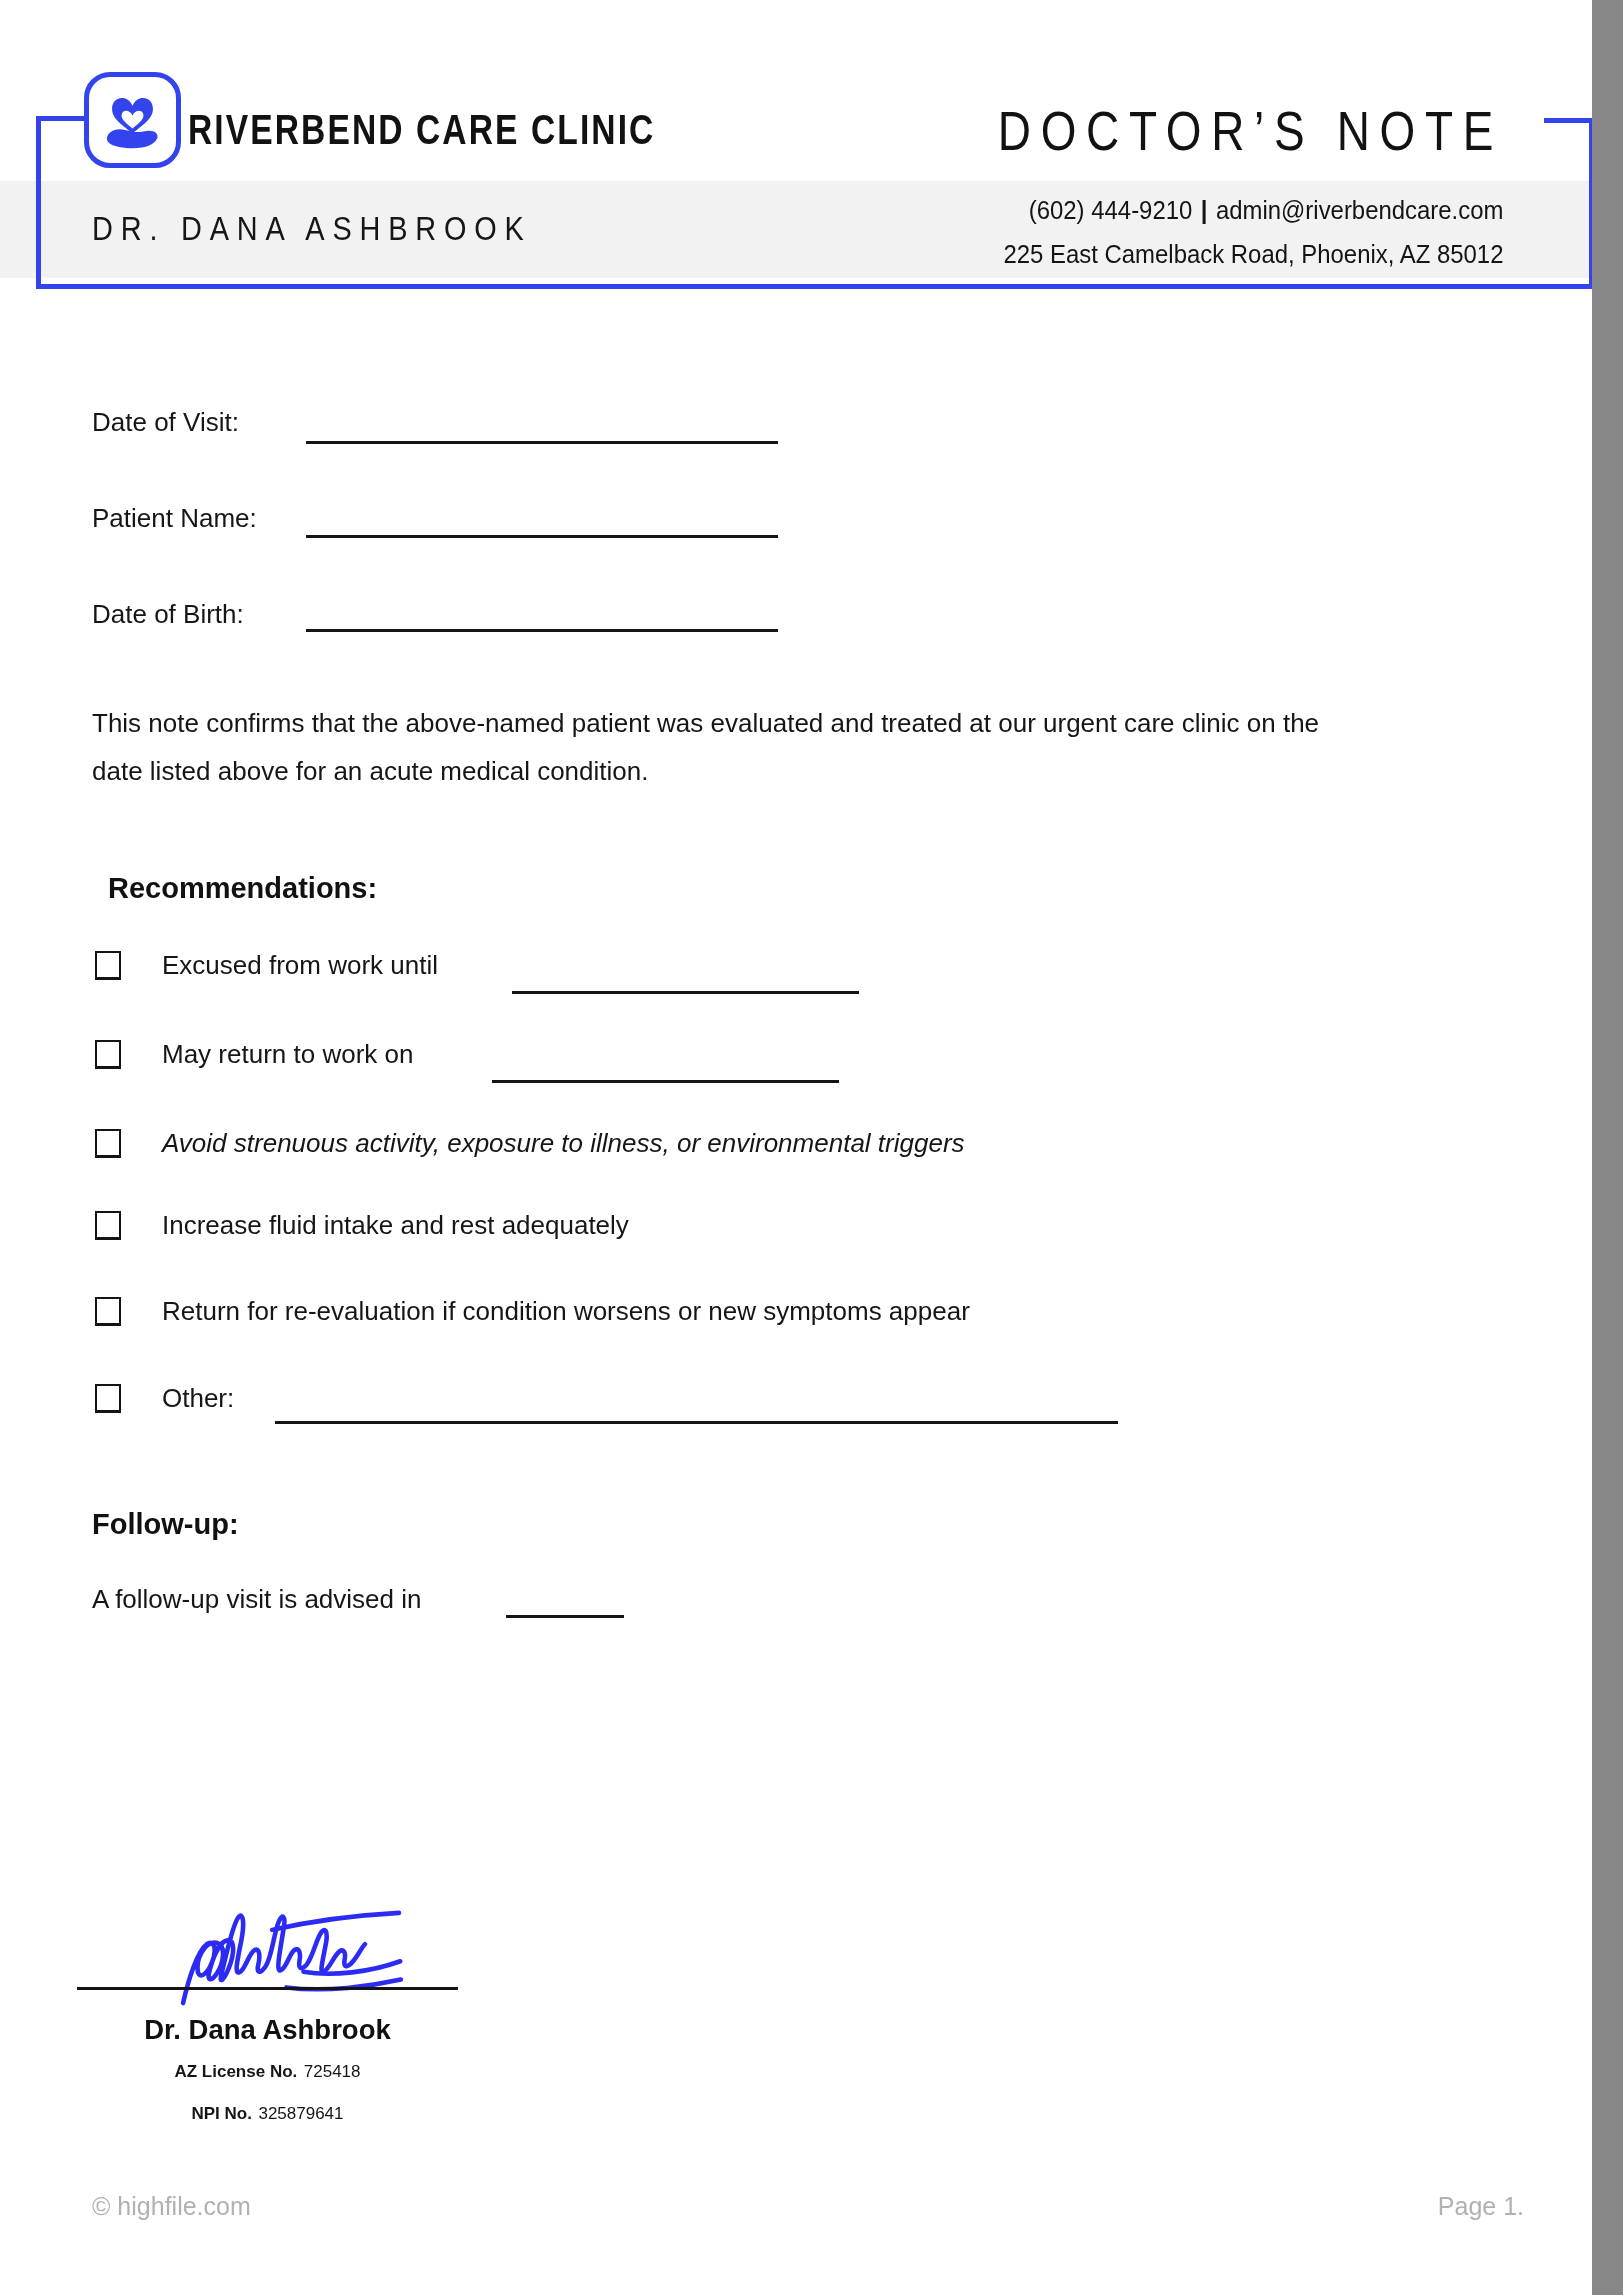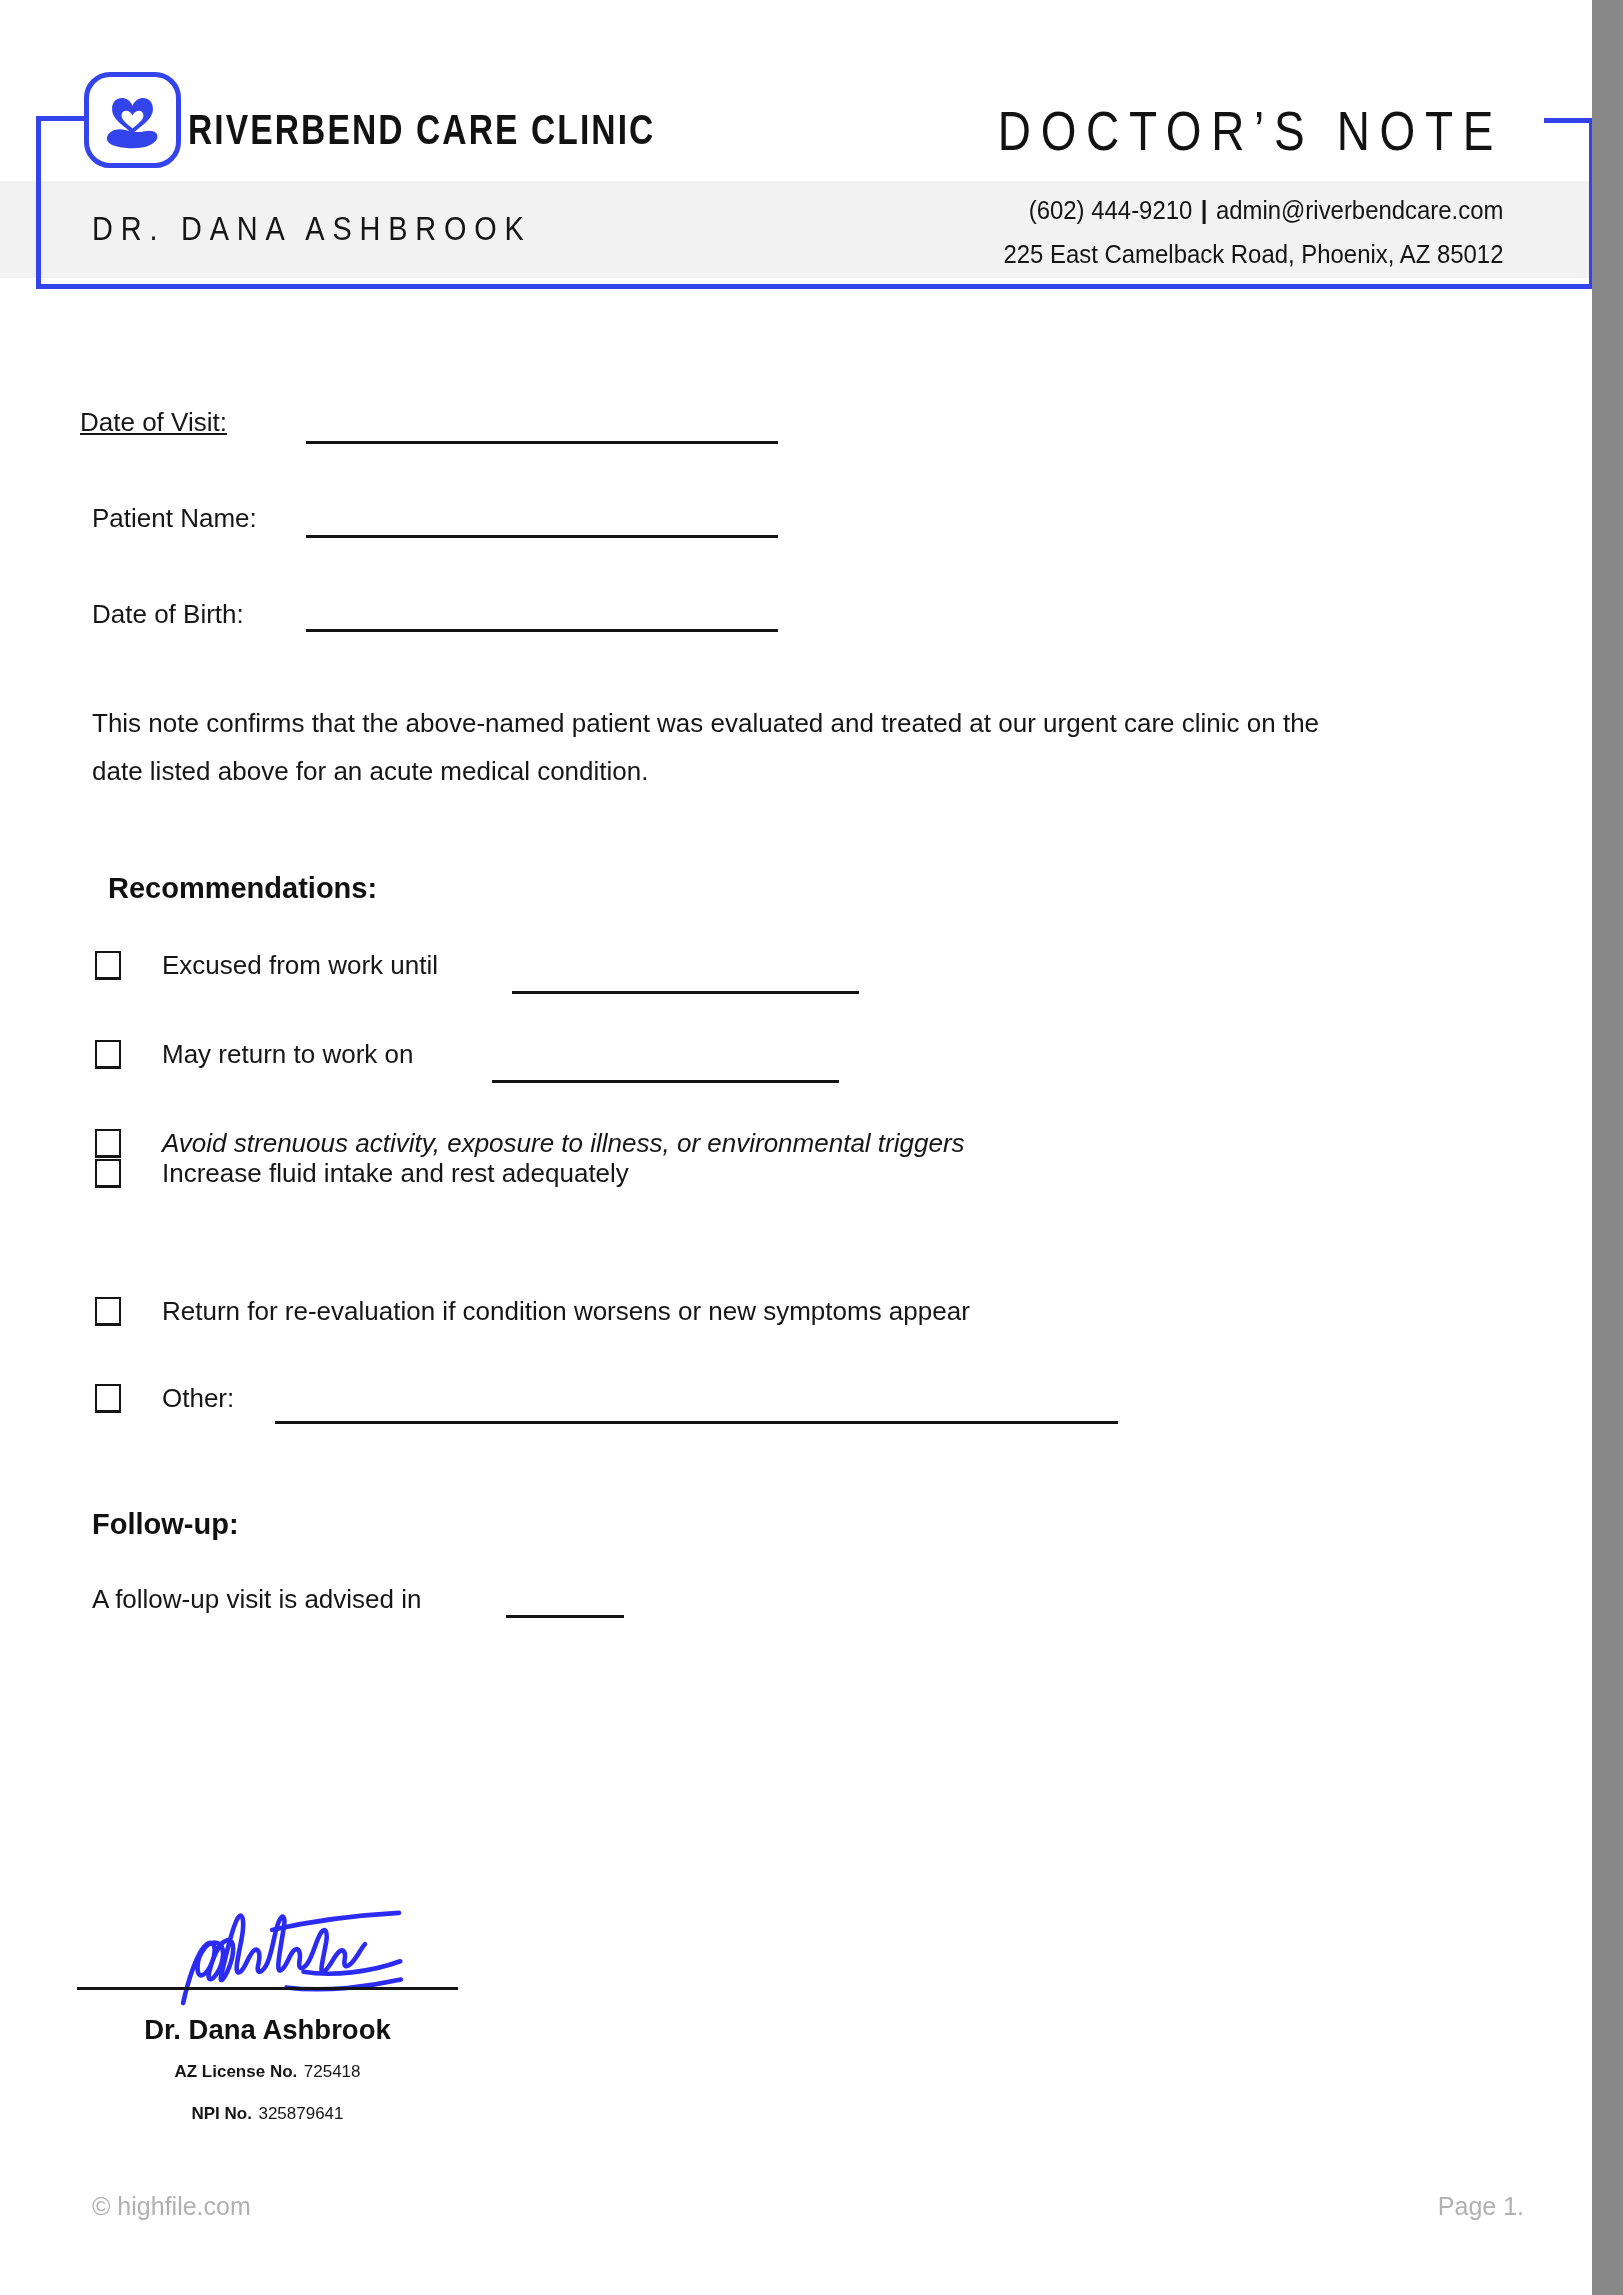--- a/index.html
+++ b/index.html
@@ -90,21 +90,21 @@
   <div class="abs doc-title">DOCTOR’S NOTE</div>
   <div class="abs dr-name">DR. DANA ASHBROOK</div>
 
   <div class="abs contact">
     <div>
       <span>(602) 444-9210</span><span class="sep">|</span><span>admin@riverbendcare.com</span>
     </div>
     <div>225 East Camelback Road, Phoenix, AZ 85012</div>
   </div>
 
-  <div class="abs field-label" style="left:80px;top:407px;text-decoration:underline;">Date of Visit:</div>
+  <div class="abs field-label" style="left:92px;top:407px;">Date of Visit:</div>
   <div class="abs blank" style="left:306px;top:441px;width:472px;"></div>
 
   <div class="abs field-label" style="left:92px;top:503px;">Patient Name:</div>
   <div class="abs blank" style="left:306px;top:535px;width:472px;"></div>
 
   <div class="abs field-label" style="left:92px;top:599px;">Date of Birth:</div>
   <div class="abs blank" style="left:306px;top:629px;width:472px;"></div>
 
   <div class="abs intro">
     <span>This note confirms that the above-named patient was evaluated and treated at our urgent care clinic on the</span><br>
@@ -123,21 +123,21 @@
     <span class="checkbox"></span>
     <span class="check-label">May return to work on</span>
   </div>
   <div class="abs blank" style="left:492px;top:1080px;width:347px;"></div>
 
   <div class="abs check-row" style="top:1128px;font-style:italic;">
     <span class="checkbox"></span>
     <span class="check-label">Avoid strenuous activity, exposure to illness, or environmental triggers</span>
   </div>
 
-  <div class="abs check-row" style="top:1158px;">
+  <div class="abs check-row" style="top:1210px;">
     <span class="checkbox"></span>
     <span class="check-label">Increase fluid intake and rest adequately</span>
   </div>
 
   <div class="abs check-row" style="top:1296px;">
     <span class="checkbox"></span>
     <span class="check-label">Return for re-evaluation if condition worsens or new symptoms appear</span>
   </div>
 
   <div class="abs check-row" style="top:1383px;">

